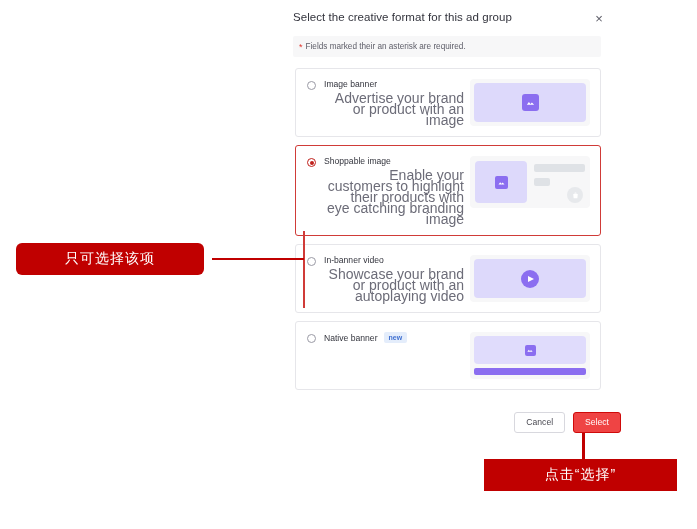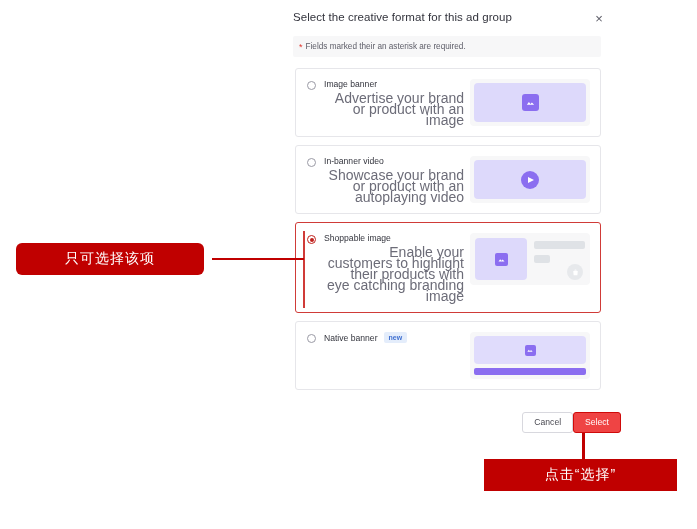--- a/index.html
+++ b/index.html
@@ -278,20 +278,21 @@
   }
 
   
   .footer {
     position: absolute;
     left: 0;
     top: 412px;
     width: 341px;
     display: flex;
     justify-content: flex-end;
+    gap: 8px;
     padding-right: 0;
   }
   .btn {
     font-family: "Liberation Sans", sans-serif;
     font-size: 8.6px;
     border-radius: 3px;
     padding: 5px 11px;
     cursor: pointer;
     line-height: 1;
   }
@@ -385,37 +386,20 @@
           <div class="glyph-img">
             <svg width="11" height="11" viewBox="0 0 24 24" aria-hidden="true">
               <path fill="#ffffff" d="M3 5h18v14H3z" opacity="0"></path>
               <path fill="#ffffff" d="M4 17l4.5-6 3.5 4.5L15 12l5 5H4z"></path>
             </svg>
           </div>
         </div>
       </div>
     </div>
 
-    <div class="option-card">
-      <div class="radio"></div>
-      <div class="opt-text">
-        <div class="opt-title-row">
-          <span class="opt-title">In-banner video</span>
-        </div>
-        <div class="opt-desc">Showcase your brand or product with an autoplaying video</div>
-      </div>
-      <div class="preview preview-a">
-        <div class="fill">
-          <div class="glyph-play">
-            <div class="tri"></div>
-          </div>
-        </div>
-      </div>
-    </div>
-
     <div class="option-card selected">
       <div class="radio checked"></div>
       <div class="opt-text">
         <div class="opt-title-row">
           <span class="opt-title">Shoppable image</span>
         </div>
         <div class="opt-desc">Enable your customers to highlight their products with eye catching branding image</div>
       </div>
       <div class="preview preview-shop">
         <div class="ph-img">
@@ -434,20 +418,37 @@
             <path fill="#ffffff" d="M6 8h12l-1 11H7L6 8zm3-1a3 3 0 0 1 6 0h-2a1 1 0 0 0-2 0H9z"></path>
           </svg>
         </div>
       </div>
     </div>
 
     <div class="option-card">
       <div class="radio"></div>
       <div class="opt-text">
         <div class="opt-title-row">
+          <span class="opt-title">In-banner video</span>
+        </div>
+        <div class="opt-desc">Showcase your brand or product with an autoplaying video</div>
+      </div>
+      <div class="preview preview-a">
+        <div class="fill">
+          <div class="glyph-play">
+            <div class="tri"></div>
+          </div>
+        </div>
+      </div>
+    </div>
+
+    <div class="option-card">
+      <div class="radio"></div>
+      <div class="opt-text">
+        <div class="opt-title-row">
           <span class="opt-title">Native banner</span>
           <span class="badge-new">new</span>
         </div>
       </div>
       <div class="preview preview-native">
         <div class="nat-box">
           <div class="glyph-img">
             <svg width="8" height="8" viewBox="0 0 24 24" aria-hidden="true">
               <path fill="#ffffff" d="M4 17l4.5-6 3.5 4.5L15 12l5 5H4z"></path>
             </svg>

